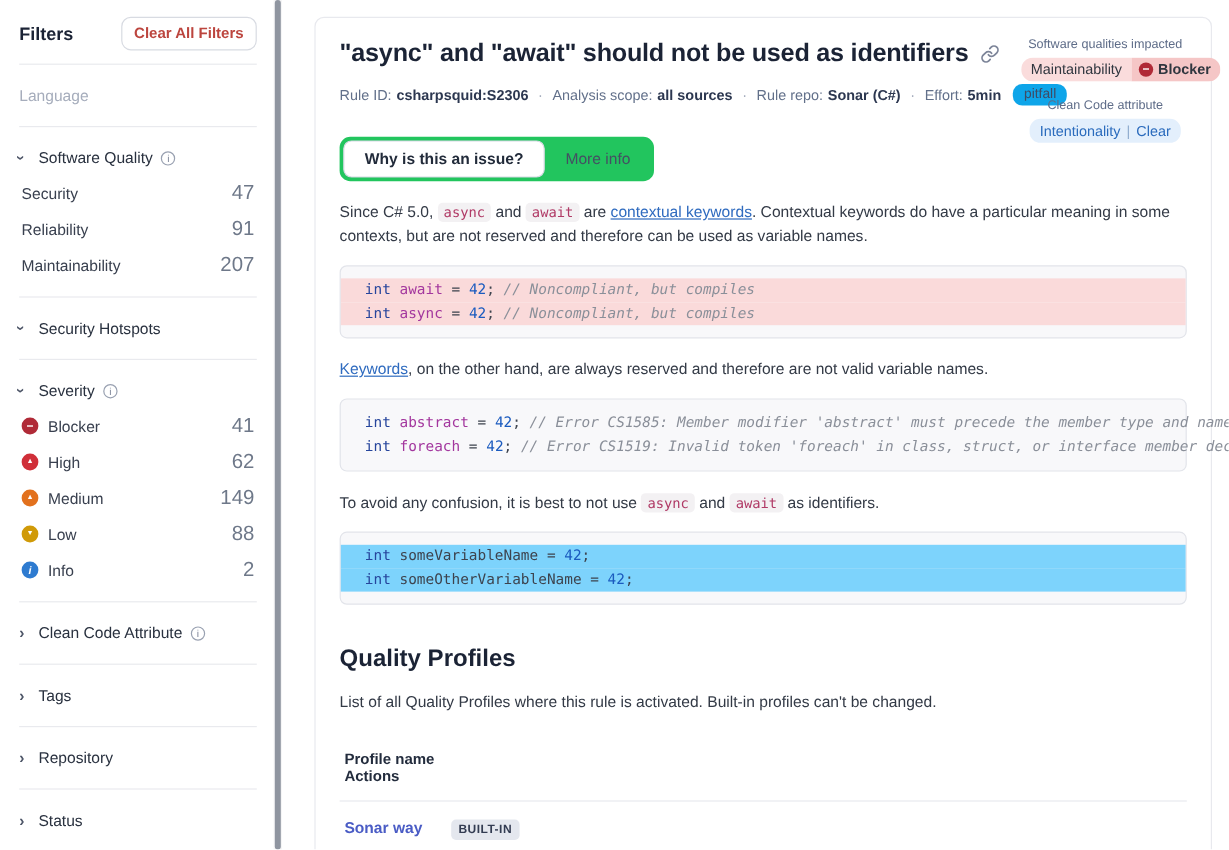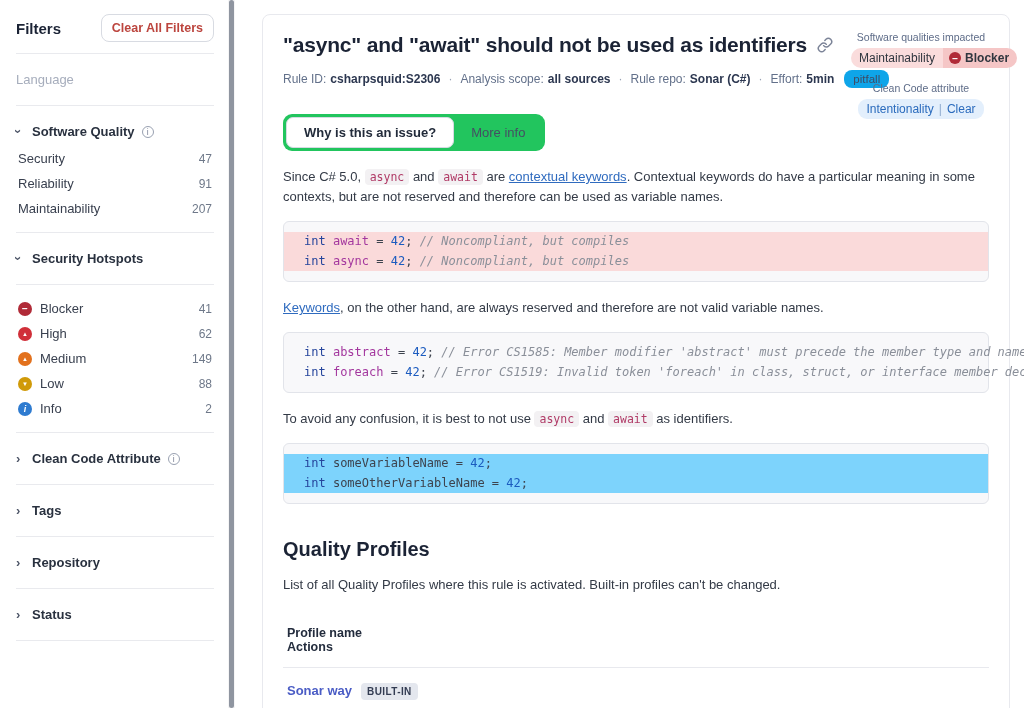--- a/index.html
+++ b/index.html
@@ -9,30 +9,30 @@
 
   
   aside { width:228px; height:708px; padding:14px 14px 0 16px; flex:none; overflow:hidden; }
   .sb-head { display:flex; justify-content:space-between; align-items:center; }
   .sb-title { font-size:15px; font-weight:bold; color:#1b2335; }
   .clear-btn { background:#fff; border:1px solid #d8dbe2; border-radius:8px; padding:6px 10px;
     font-family:inherit; font-size:12.5px; font-weight:bold; color:#bc453e; cursor:pointer; }
   hr { border:none; border-top:1px solid #e9eaee; margin:11px 0; }
   .language { font-size:13px; color:#a6adbc; padding:7px 0; }
   .facet-head { display:flex; align-items:center; padding:7px 0; cursor:pointer; }
-  .facet-label { font-size:13px; font-weight:bold; color:#29313f; }
+  .facet-label { font-size:13px; font-weight:normal; color:#29313f; }
   .chev::before { content:"\203A"; color:#4e5668; font-size:13px; font-weight:bold; }
   .chev { width:16px; display:inline-flex; justify-content:flex-start; }
   .chev-down::before { display:inline-block; transform:rotate(90deg); }
   .info-i { width:12px; height:12px; border:1px solid #99a1b1; border-radius:50%; margin-left:7px;
     display:inline-flex; align-items:center; justify-content:center; color:#7c8497; font-size:8.5px; }
   .info-i::before { content:"i"; }
   .facet-item { display:flex; justify-content:space-between; align-items:center; padding:5px 2px; cursor:pointer; }
   .fi-label { font-size:13px; color:#39404f; display:inline-flex; align-items:center; }
-  .fi-count { font-size:12px; color:#6e7889; }
+  .fi-count { font-size:17px; color:#6e7889; }
   .sev { width:14px; height:14px; border-radius:50%; display:inline-flex; align-items:center;
     justify-content:center; color:#fff; margin-right:8px; flex:none; }
   .sev-blocker { background:#b02a37; } .sev-blocker::before { content:"\2212"; font-size:10px; font-weight:bold; }
   .sev-high { background:#d02f39; } .sev-high::before { content:"\25B2"; font-size:6px; }
   .sev-medium { background:#e2711d; } .sev-medium::before { content:"\25B2"; font-size:6px; }
   .sev-low { background:#d09a08; } .sev-low::before { content:"\25BC"; font-size:6px; }
   .sev-info { background:#2e7bd0; } .sev-info::before { content:"i"; font-size:9px; font-weight:bold; font-style:italic; }
 
   
   .vscroll { width:7px; height:708px; background:#f5f5f6; flex:none; }
@@ -82,21 +82,21 @@
   .tok-c { color:#8a8f99; font-style:italic; } .tok-p { color:#3d434e; }
 
   h2.section-h { font-size:20px; font-weight:bold; color:#1b2335; margin-top:34px; }
   .qp-desc { margin-top:14px; }
   .qp-table { margin-top:18px; }
   .qp-row { display:flex; justify-content:space-between; align-items:flex-start;
     border-top:1px solid #e8e9ee; padding:13px 4px;flex-direction:column; }
   .qp-header { font-size:12.5px; font-weight:bold; color:#232c3d; }
   .qp-link { font-size:13px; color:#4a5cc5; text-decoration:none; font-weight:bold; cursor:pointer; }
   .builtin-badge { background:#e4e7ee; color:#333c52; font-size:10px; font-weight:bold;
-    letter-spacing:0.4px; border-radius:4px; padding:3px 6px; margin-left:9px; }
+    letter-spacing:0.4px; border-radius:4px; padding:3px 6px; margin-left:24px; }
   .qp-bottom { border-bottom:1px solid #e8e9ee; }
 </style>
 </head>
 <body>
 
 <aside>
   <div class="sb-head">
     <div class="sb-title">Filters</div>
     <button class="clear-btn">Clear All Filters</button>
   </div>
@@ -122,20 +122,25 @@
     <span class="fi-count">207</span>
   </div>
   <hr>
 
   <div class="facet-head">
     <span class="chev chev-down"></span>
     <span class="facet-label">Security Hotspots</span>
   </div>
   <hr>
 
+  <div class="facet-head">
+    <span class="chev chev-down"></span>
+    <span class="facet-label">Severity</span>
+    <span class="info-i"></span>
+  </div>
   <div class="facet-item">
     <span class="fi-label">
         <span class="sev sev-blocker"></span>
         <span>Blocker</span>
       </span>
     <span class="fi-count">41</span>
   </div>
   <div class="facet-item">
     <span class="fi-label">
         <span class="sev sev-high"></span>

